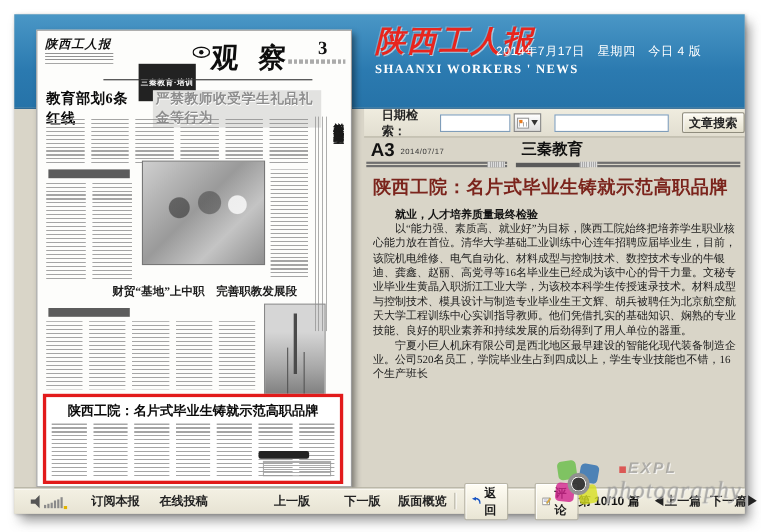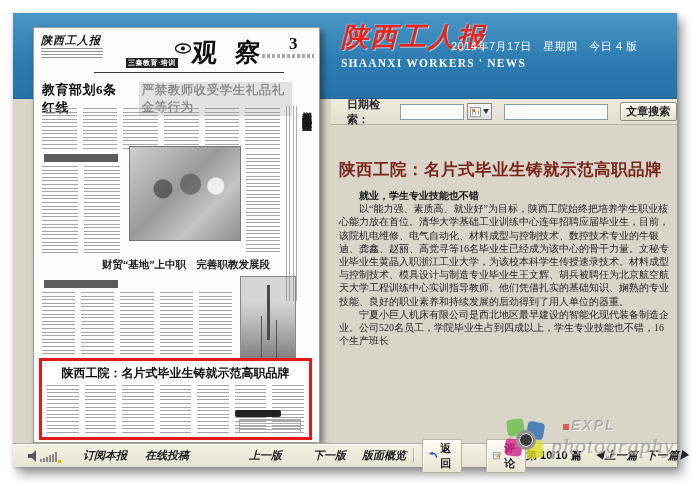--- a/index.html
+++ b/index.html
@@ -18,21 +18,21 @@
   .left-pane { position:absolute; left:0; top:0; width:318px; height:430px; }
   .newspaper { position:absolute; left:20px; top:14px; width:287px; height:416px;
                background:#fdfdfb; border:1px solid #9c9c9c;
                box-shadow:3px 4px 6px rgba(0,0,0,.45); overflow:hidden;
                font-family:"Liberation Serif", serif; cursor:pointer; }
   .np-masthead { position:absolute; left:7px; top:5px; font-size:11px; font-weight:bold;
                  font-style:italic; color:#111; letter-spacing:1px; }
   .np-mast-lines { position:absolute; left:7px; top:20px; width:62px; height:10px;
                    background:repeating-linear-gradient(#777 0 1px, transparent 1px 3px); opacity:.8; }
   .np-edition { position:absolute; left:92px; top:30px; font-size:7px; font-weight:bold;
-                color:#fff; background:#222; padding:0 2px; letter-spacing:.5px;text-align:center; }
+                color:#fff; background:#222; padding:12px 2px; letter-spacing:.5px;text-align:center; }
   .np-eye { position:absolute; left:141px; top:12px; }
   .np-title { position:absolute; left:158px; top:8px; font-size:25px; font-weight:900;
               color:#0d0d0d; letter-spacing:6px; transform:skewX(-4deg); }
   .np-rule { position:absolute; left:60px; top:44px; width:190px; height:1px; background:#333; }
   .np-pageno { position:absolute; left:255px; top:6px; font-size:17px; font-weight:bold; color:#111; }
   .np-pageno-sub { position:absolute; left:228px; top:26px; width:52px; height:4px;
                    background:repeating-linear-gradient(90deg,#888 0 3px, transparent 3px 5px); opacity:.7; }
   .np-headline { position:absolute; left:8px; top:53px; width:250px; display:flex; gap:20px; align-items:center; }
   .np-headline .h-main { font-size:13px; font-weight:900; color:#0a0a0a; letter-spacing:.5px; }
   .np-headline .h-sub  { font-size:12.5px; font-weight:900; color:#8d8d8d; background:#e2e2e0;
@@ -111,21 +111,21 @@
                color:#7b241c; letter-spacing:.5px; font-family:"Liberation Serif", serif; }
   .art-body { position:absolute; left:8px; top:176px; width:330px; height:254px; overflow:hidden;
               font-family:"Liberation Serif", serif; font-size:10px; line-height:13.2px; color:#1c1c1c; }
   .art-body p { text-indent:2em; }
   .art-body .subhead { font-weight:bold; color:#111; }
 
   
   .toolbar { position:absolute; left:0; bottom:0; width:664px; height:24px;
              background:linear-gradient(#f4f1e4,#e7e3d3); border-top:1px solid #aeab9c;
              box-shadow:inset 0 1px 0 #fff; display:flex; align-items:center; font-size:11px; color:#1a1a1a; }
-  .tb-item { cursor:pointer; white-space:nowrap; font-weight:bold; color:#222;font-style:italic; }
+  .tb-item { cursor:pointer; white-space:nowrap; font-weight:bold; color:#222; }
   .tb-text { white-space:nowrap; color:#111; font-weight:bold; }
   .tb-btn { display:flex; align-items:center; gap:3px; padding:1px 6px; cursor:pointer;
             border:1px solid #b8b5a6; border-radius:2px; background:linear-gradient(#fffdf4,#e9e5d4);
             box-shadow:inset 1px 1px 0 #fff; font-weight:bold; }
   .tb-sep { width:0; height:15px; border-left:1px solid #b5b2a3; border-right:1px solid #fff; margin:0 7px; }
   .speaker { margin-left:14px; display:flex; align-items:flex-end; gap:1px; }
 
   
   .watermark { position:absolute; left:492px; top:404px; width:175px; height:52px; pointer-events:none; opacity:.9; }
   .wm-logo { position:absolute; left:0; top:2px; width:42px; height:42px; }
@@ -227,25 +227,35 @@
         <span class="sb-label">日期检索：</span>
         <input class="sb-input1" style="">
         <span class="cal-btn">
           <span class="cal-ico"></span>
           <span class="cal-arrow"></span>
         </span>
         <input class="sb-input2" style="">
         <span class="sb-btn">文章搜索</span>
       </div>
 
+      <div class="section-row">
+        <span class="sec-code">A3</span>
+        <span class="sec-date">2014/07/17</span>
+        <span class="sec-name">三秦教育</span>
+        <span class="rule l"></span>
+        <span class="rule-hatch rh1"></span>
+        <span class="sec-bar"></span>
+        <span class="rule-hatch rh2"></span>
+        <span class="rule r"></span>
+      </div>
 
       <div class="art-title">陕西工院：名片式毕业生铸就示范高职品牌</div>
 
       <div class="art-body">
-        <p class="subhead">就业，学生专业技能也不错</p>
+        <p class="subhead">就业，人才培养质量最终检验</p>
         <p>以“能力强、素质高、就业好”为目标，陕西工院始终把培养学生职业核心能力放在首位。清华大学基础工业训练中心连年招聘应届毕业生，目前，该院机电维修、电气自动化、材料成型与控制技术、数控技术专业的牛银迪、龚鑫、赵丽、高党寻等16名毕业生已经成为该中心的骨干力量。文秘专业毕业生黄晶入职浙江工业大学，为该校本科学生传授速录技术。材料成型与控制技术、模具设计与制造专业毕业生王文辉、胡兵被聘任为北京航空航天大学工程训练中心实训指导教师。他们凭借扎实的基础知识、娴熟的专业技能、良好的职业素养和持续发展的后劲得到了用人单位的器重。</p>
         <p>宁夏小巨人机床有限公司是西北地区最早建设的智能化现代装备制造企业。公司520名员工，学院毕业生占到四成以上，学生专业技能也不错，16个生产班长</p>
       </div>
     </div>
 
     <div class="toolbar">
       <span class="speaker">
         <svg width="40" height="14" viewBox="0 0 40 14">
           <polygon points="1,5 5,5 9,1 9,13 5,9 1,9" fill="#555"></polygon>
           <rect x="13" y="10" width="2" height="3" fill="#8a8a8a"></rect>

